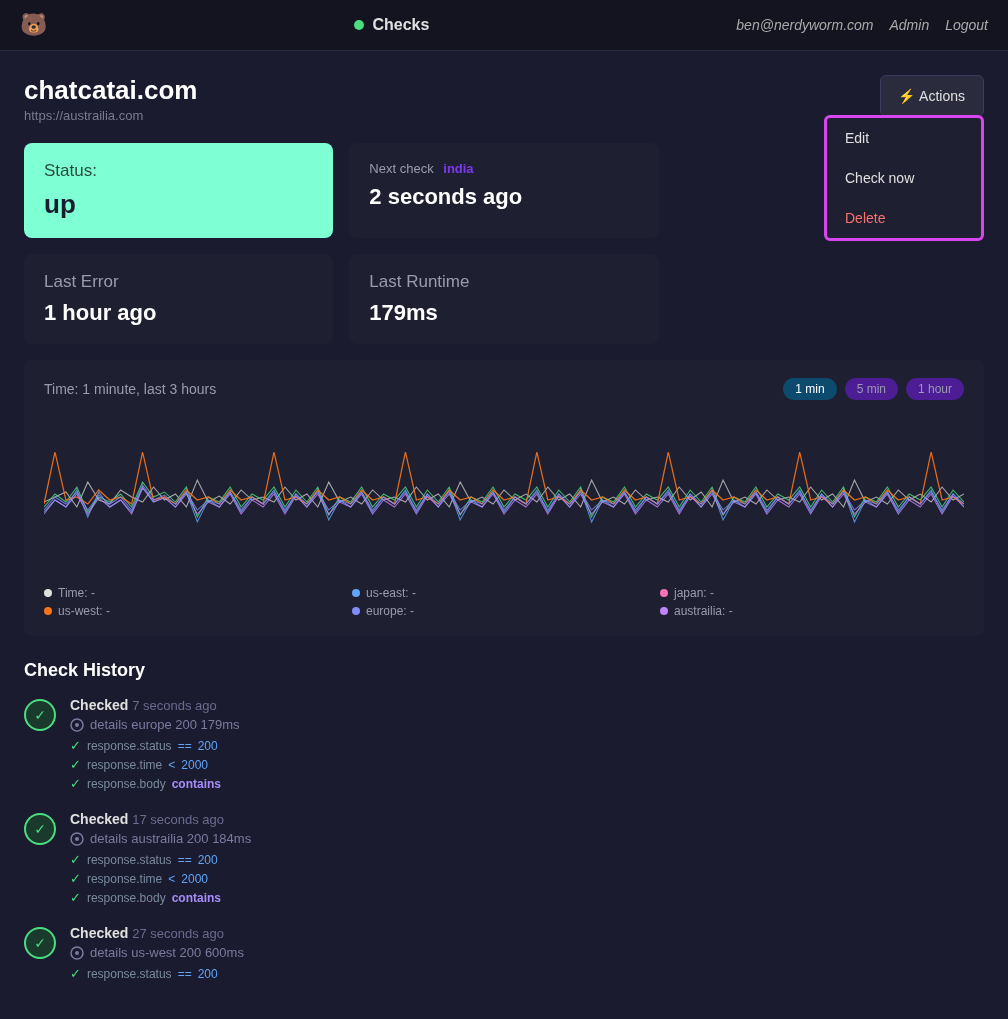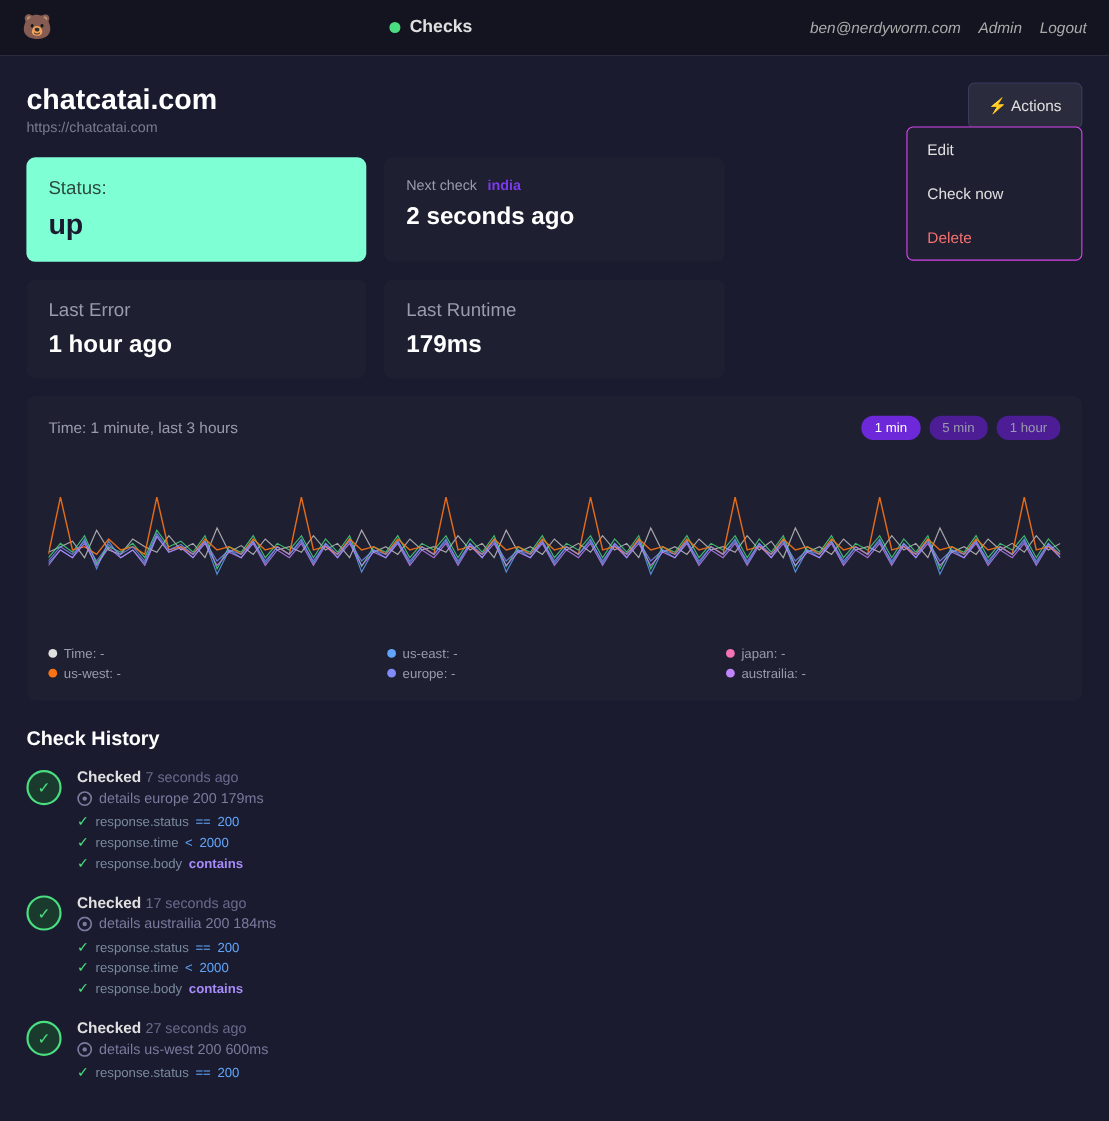--- a/index.html
+++ b/index.html
@@ -55,21 +55,21 @@
       cursor: pointer;
       display: flex; align-items: center; gap: 6px;
       position: relative;
     }
 
     
     .dropdown {
       position: absolute;
       top: 40px; right: 0;
       background: #1e1f30;
-      border: 1px solid #d946ef;
+      border: 3px solid #d946ef;
       border-radius: 6px;
       width: 160px;
       z-index: 100;
       overflow: hidden;
     }
     .dropdown-item {
       padding: 12px 18px;
       font-size: 14px;
       cursor: pointer;
       color: #e0e0e0;
@@ -124,21 +124,21 @@
     .time-btn {
       padding: 4px 12px;
       border-radius: 20px;
       font-size: 12px;
       cursor: pointer;
       border: none;
       background: #4c1d95;
       color: #9a9bae;
     }
     .time-btn.active {
-      background: #6d28d9;
+      background: #0c4a6e;
       color: #fff;
     }
 
     
     .chart-svg { width: 100%; height: 160px; }
 
     
     .chart-legend {
       display: grid;
       grid-template-columns: 1fr 1fr 1fr;
@@ -200,21 +200,21 @@
     <a>Admin</a>
     <a>Logout</a>
   </div>
 </nav>
 
 <div class="main">
 
   <div class="page-header">
     <div>
       <div class="site-title">chatcatai.com</div>
-      <div class="site-url">https://chatcatai.com</div>
+      <div class="site-url">https://austrailia.com</div>
     </div>
     <div style="position:relative;">
       <button class="actions-btn">⚡ Actions</button>
 
       <div class="dropdown">
         <div class="dropdown-item">Edit</div>
         <div class="dropdown-item">Check now</div>
         <div class="dropdown-item delete">Delete</div>
       </div>
     </div>

